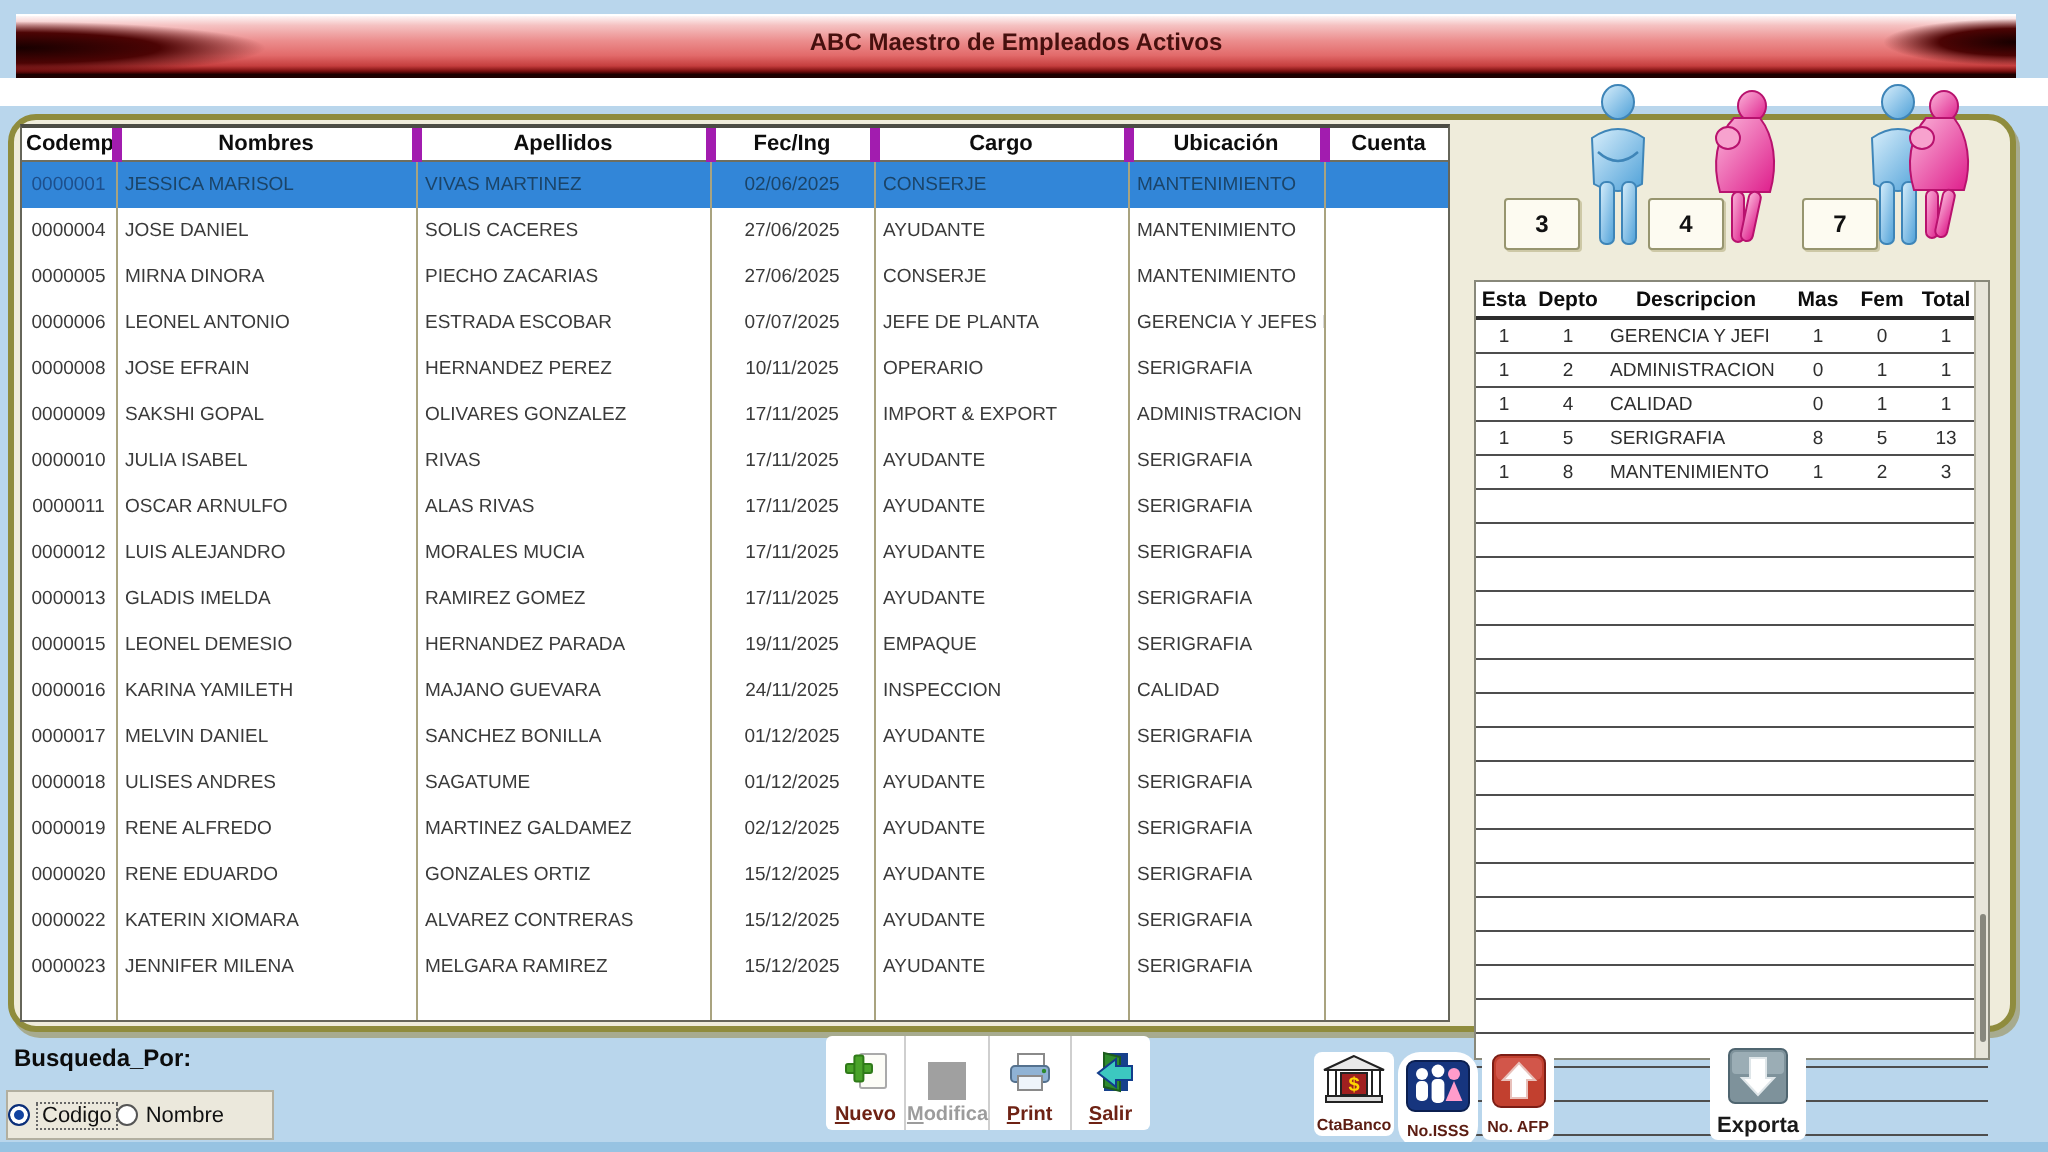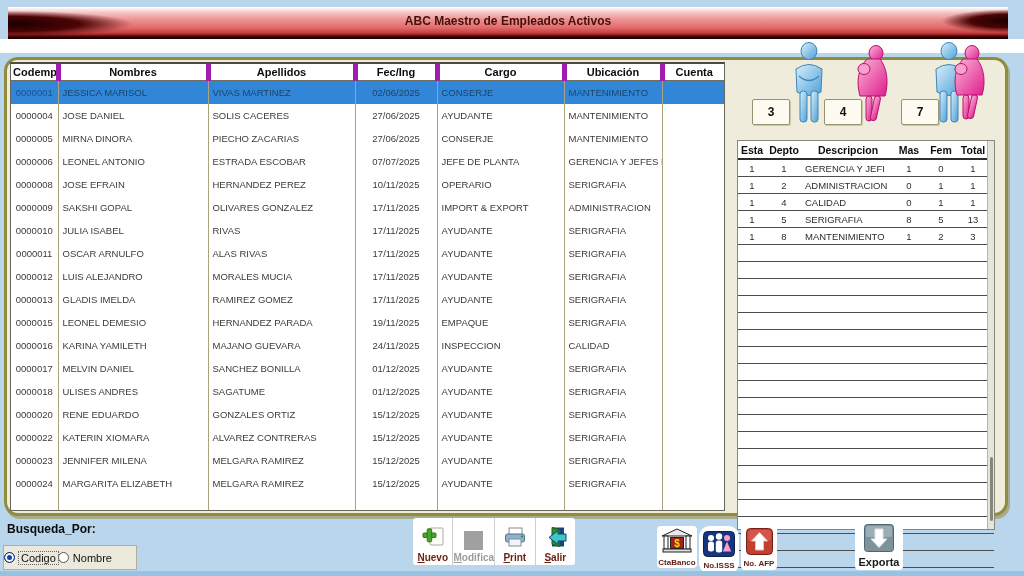--- a/index.html
+++ b/index.html
@@ -235,49 +235,49 @@
           <tr>
             <td class="c">0000018</td>
             <td>ULISES ANDRES</td>
             <td>SAGATUME</td>
             <td class="c">01/12/2025</td>
             <td>AYUDANTE</td>
             <td>SERIGRAFIA</td>
             <td></td>
           </tr>
           <tr>
+            <td class="c">0000019</td>
+            <td>RENE ALFREDO</td>
+            <td>MARTINEZ GALDAMEZ</td>
+            <td class="c">02/12/2025</td>
+            <td>AYUDANTE</td>
+            <td>SERIGRAFIA</td>
+            <td></td>
+          </tr>
+          <tr>
             <td class="c">0000020</td>
             <td>RENE EDUARDO</td>
             <td>GONZALES ORTIZ</td>
             <td class="c">15/12/2025</td>
             <td>AYUDANTE</td>
             <td>SERIGRAFIA</td>
             <td></td>
           </tr>
           <tr>
             <td class="c">0000022</td>
             <td>KATERIN XIOMARA</td>
             <td>ALVAREZ CONTRERAS</td>
             <td class="c">15/12/2025</td>
             <td>AYUDANTE</td>
             <td>SERIGRAFIA</td>
             <td></td>
           </tr>
           <tr>
             <td class="c">0000023</td>
             <td>JENNIFER MILENA</td>
-            <td>MELGARA RAMIREZ</td>
-            <td class="c">15/12/2025</td>
-            <td>AYUDANTE</td>
-            <td>SERIGRAFIA</td>
-            <td></td>
-          </tr>
-          <tr>
-            <td class="c">0000024</td>
-            <td>MARGARITA ELIZABETH</td>
             <td>MELGARA RAMIREZ</td>
             <td class="c">15/12/2025</td>
             <td>AYUDANTE</td>
             <td>SERIGRAFIA</td>
             <td></td>
           </tr>
           <tr class="filler">
             <td></td>
             <td></td>
             <td></td>

